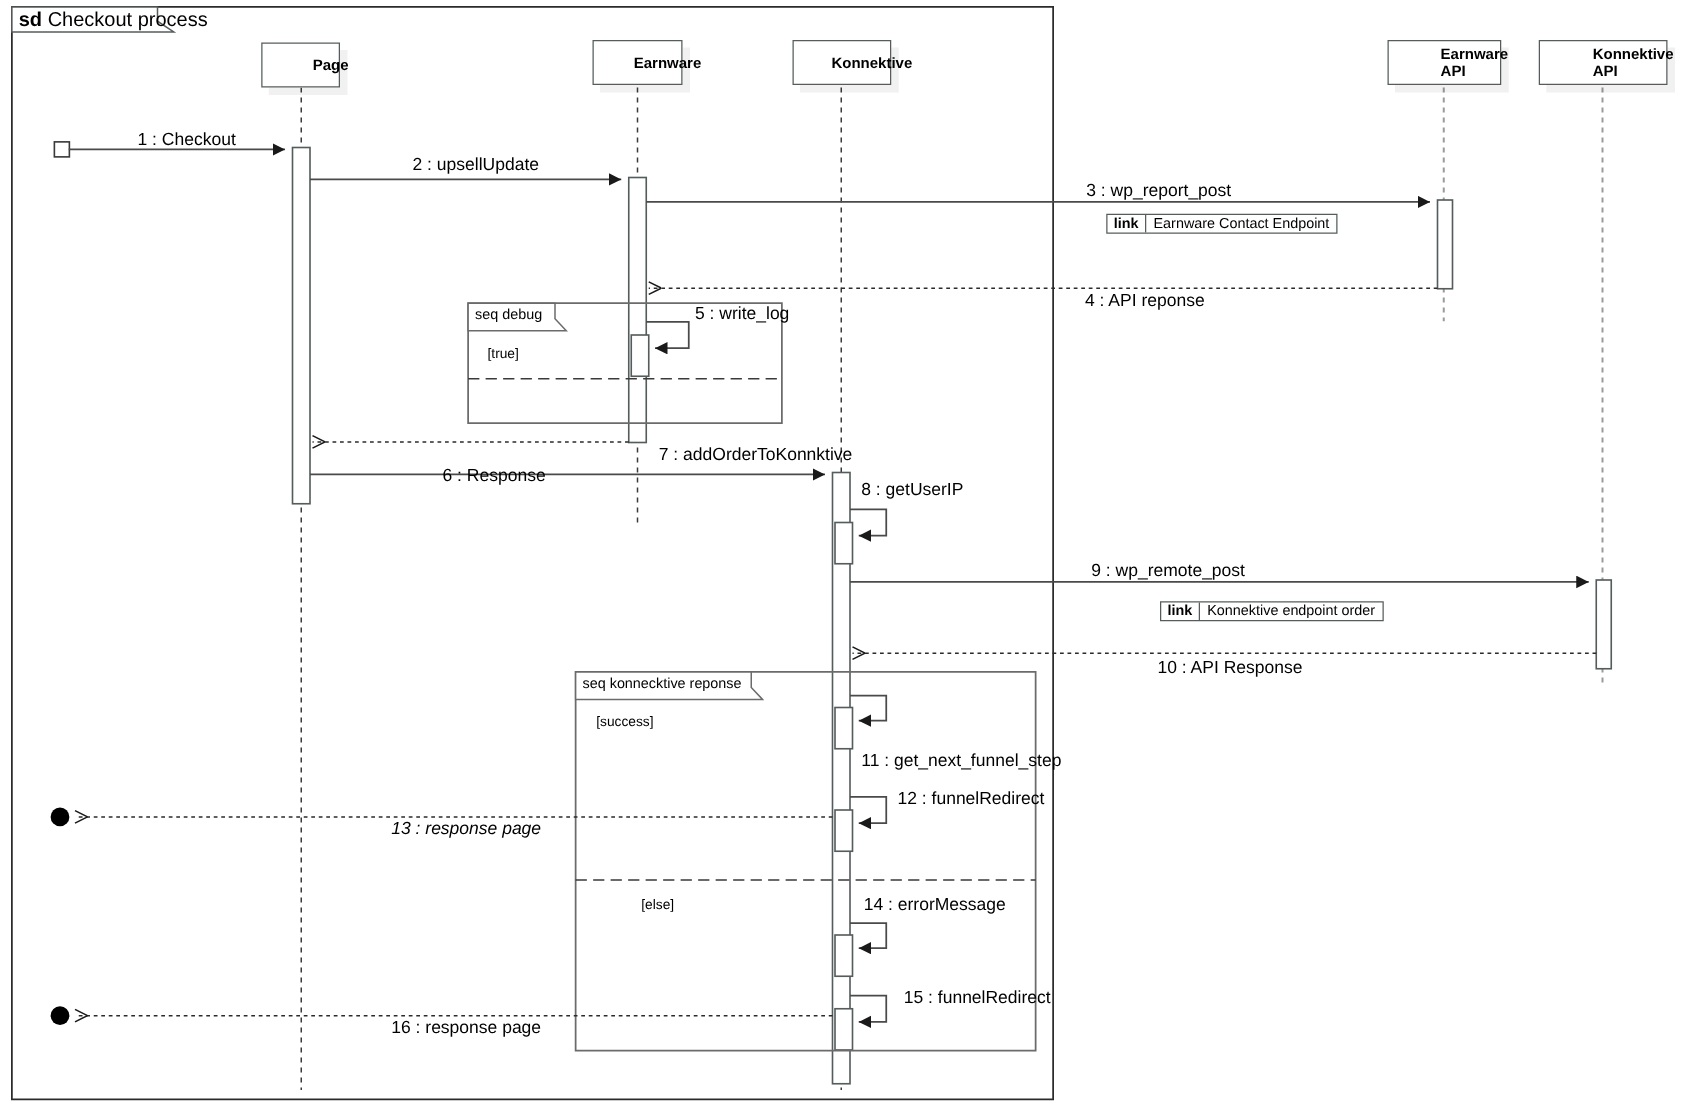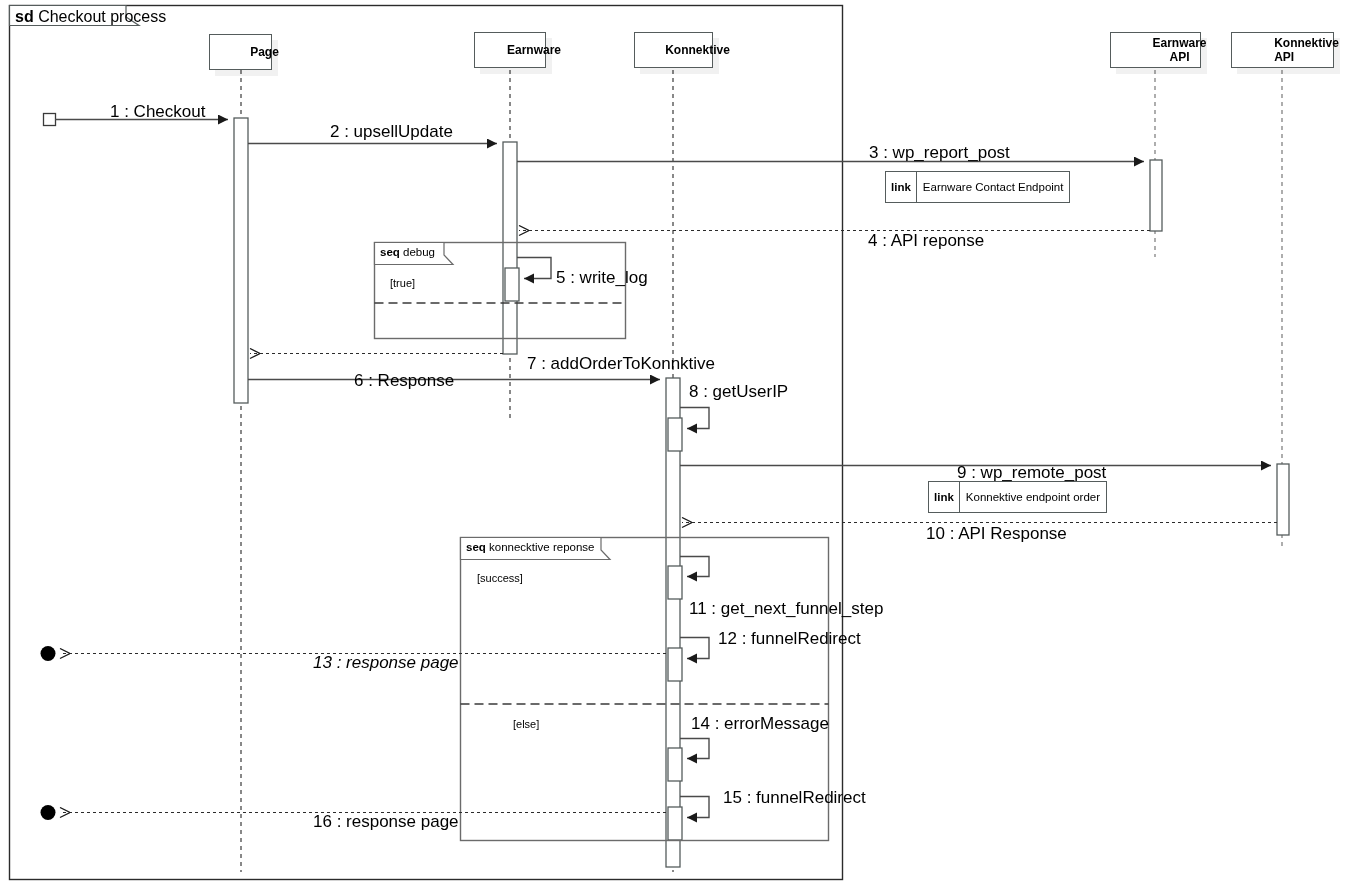--- a/index.html
+++ b/index.html
@@ -20,21 +20,21 @@
   }
   svg.layer {
     position: absolute;
     left: 0;
     top: 0;
     width: 1353px;
     height: 894px;
   }
   .lbl {
     position: absolute;
-    font-size: 17px;
+    font-size: 14px;
     color: #000;
     white-space: nowrap;
     line-height: 13px;
   }
   .lifeline-box {
     position: absolute;
     background: #ffffff;
     border: 1.6px solid #555c5c;
     box-sizing: border-box;
     display: flex;
@@ -45,35 +45,35 @@
     color: #000;
     box-shadow: 6px 6px 0 0 rgba(0,0,0,0.055);
     padding-left: 48px;
   }
   .frag-label {
     position: absolute;
     font-size: 11.5px;
     color: #000;
     white-space: nowrap;
   }
-  .frag-label b { font-weight: bold; }
+  .frag-label b { font-weight: normal; }
   .guard {
     position: absolute;
     font-size: 11px;
     color: #000;
     white-space: nowrap;
   }
   .note-link {
     position: absolute;
     display: flex;
     align-items: stretch;
     background: #ffffff;
     border: 1.2px solid #555c5c;
     box-sizing: border-box;
-    height: 32px;
+    height: 16px;
     font-size: 11.5px;
   }
   .note-link .k {
     font-weight: bold;
     padding: 0 5px;
     display: flex;
     align-items: center;
     border-right: 1.2px solid #555c5c;
   }
   .note-link .v {
@@ -234,21 +234,21 @@
 
   <div class="lifeline-box" style="left:209px; top:34px; width:63px; height:36px;">
     <span>Page</span>
   </div>
   <div class="lifeline-box" style="left:474px; top:32px; width:72px; height:36px;">
     <span>Earnware</span>
   </div>
   <div class="lifeline-box" style="left:634px; top:32px; width:79px; height:36px;">
     <span>Konnektive</span>
   </div>
-  <div class="lifeline-box" style="left:1110px; top:32px; width:91px; height:36px;text-align:center;">
+  <div class="lifeline-box" style="left:1110px; top:32px; width:91px; height:36px;">
     <span>Earnware API</span>
   </div>
   <div class="lifeline-box" style="left:1231px; top:32px; width:103px; height:36px;">
     <span>Konnektive API</span>
   </div>
 
   <div class="frag-label" style="left:380px; top:246px;">
     <b>seq</b>
     <span>debug</span>
   </div>
@@ -267,25 +267,25 @@
   </div>
   <div class="note-link" style="left:928px; top:481px;">
     <span class="k">link</span>
     <span class="v">Konnektive endpoint order</span>
   </div>
 
   <div class="lbl" style="left:110px; top:105px;">1 : Checkout</div>
   <div class="lbl" style="left:330px; top:125px;">2 : upsellUpdate</div>
   <div class="lbl" style="left:869px; top:146px;">3 : wp_report_post</div>
   <div class="lbl" style="left:868px; top:234px;">4 : API reponse</div>
-  <div class="lbl" style="left:556px; top:271px;">5 : write_log</div>
+  <div class="lbl" style="left:556px; top:244px;">5 : write_log</div>
   <div class="lbl" style="left:338px; top:374px;margin-left:16px;">6 : Response</div>
   <div class="lbl" style="left:527px; top:357px;">7 : addOrderToKonnktive</div>
   <div class="lbl" style="left:689px; top:385px;">8 : getUserIP</div>
-  <div class="lbl" style="left:957px; top:450px;margin-top:16px;">9 : wp_remote_post</div>
+  <div class="lbl" style="left:873px; top:450px;">9 : wp_remote_post</div>
   <div class="lbl" style="left:926px; top:527px;">10 : API Response</div>
   <div class="lbl" style="left:689px; top:602px;">11 : get_next_funnel_step</div>
   <div class="lbl" style="left:718px; top:632px;">12 : funnelRedirect</div>
   <div class="lbl" style="left:313px; top:656px;font-style:italic;">13 : response page</div>
   <div class="lbl" style="left:691px; top:717px;">14 : errorMessage</div>
   <div class="lbl" style="left:723px; top:791px;">15 : funnelRedirect</div>
   <div class="lbl" style="left:313px; top:815px;">16 : response page</div>
 
 </div>
 

